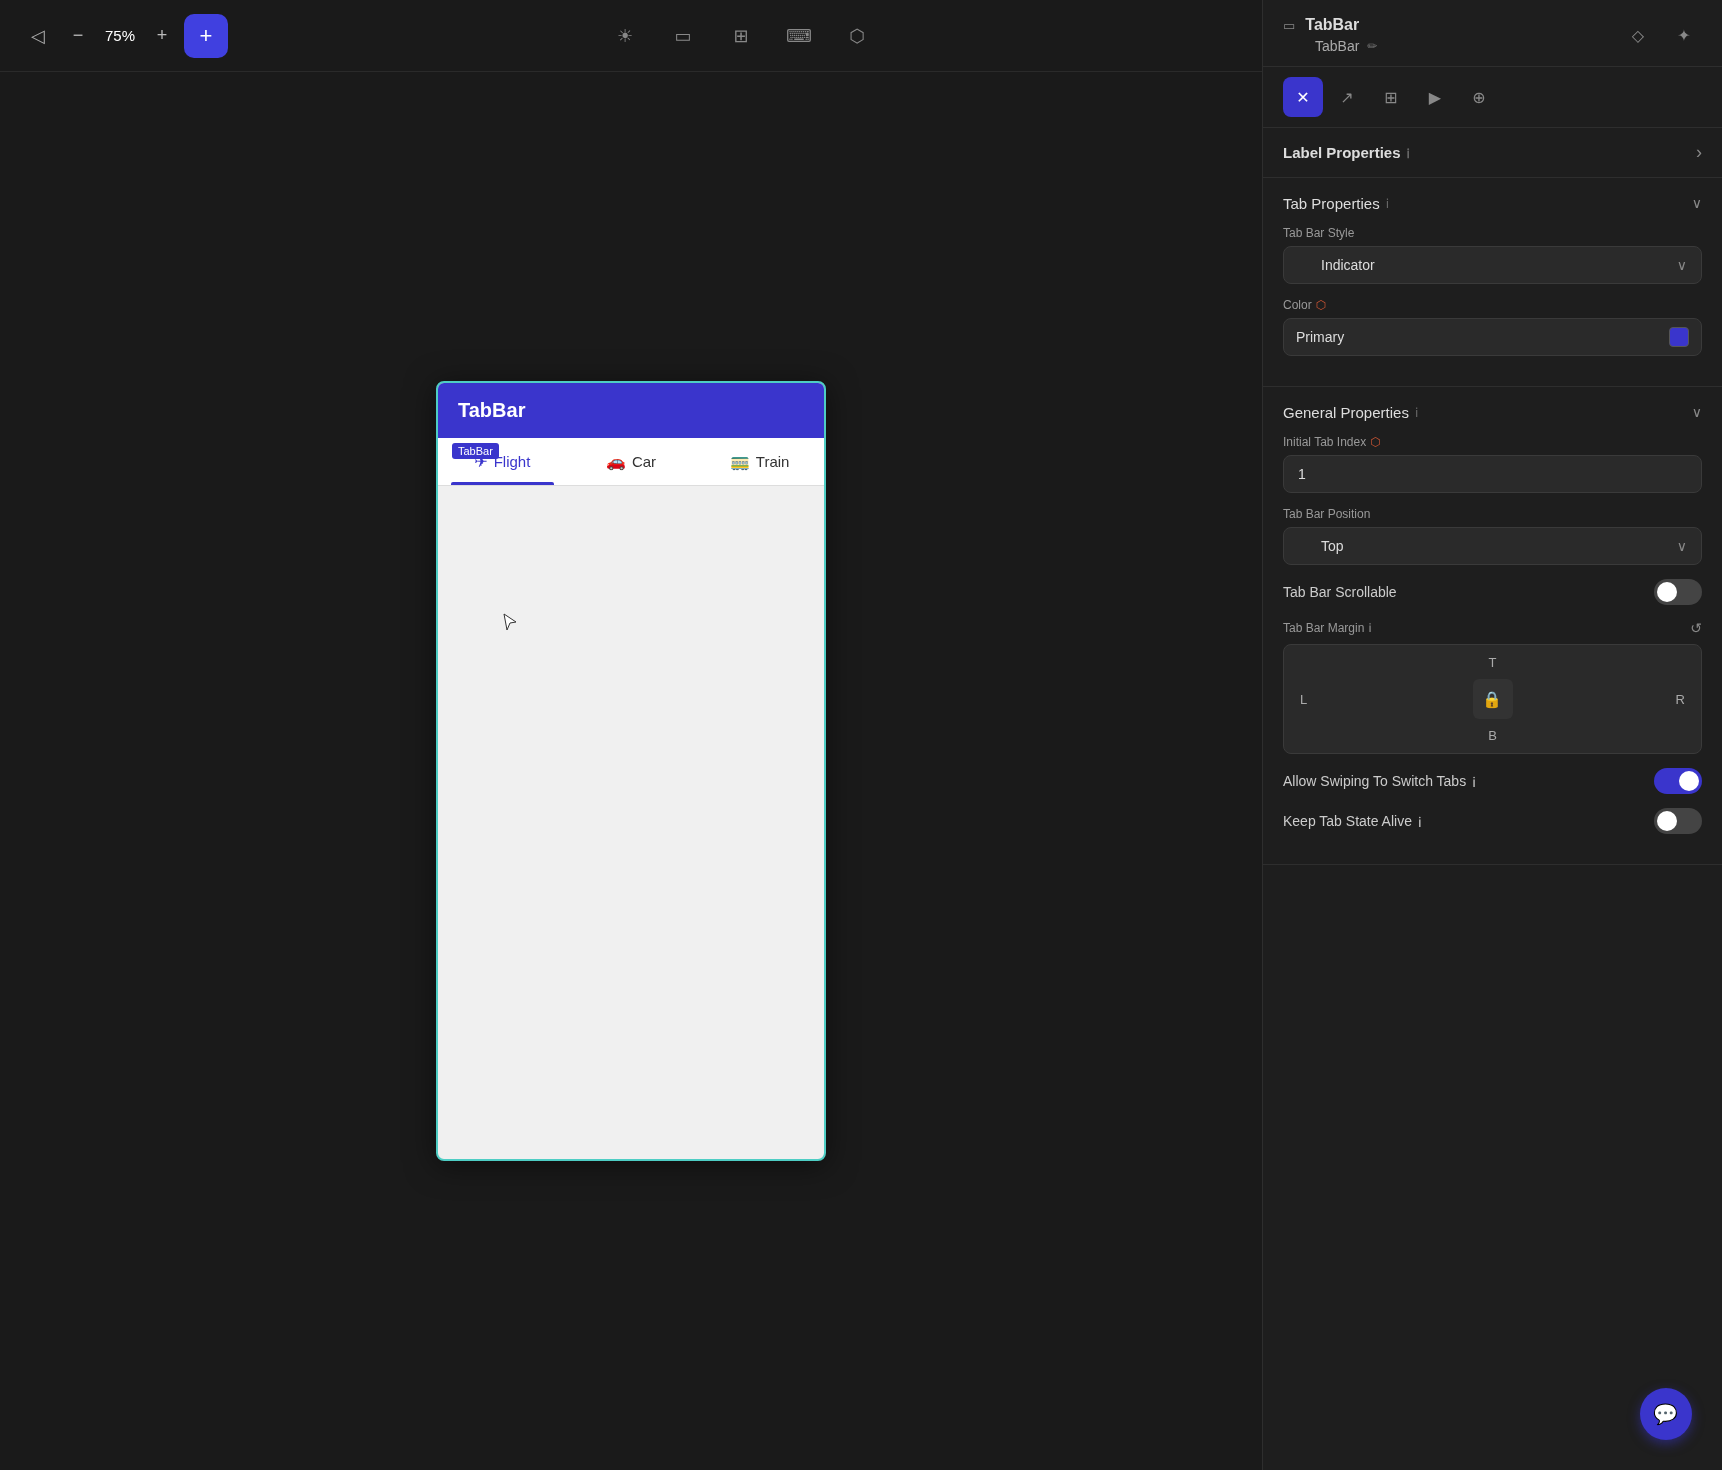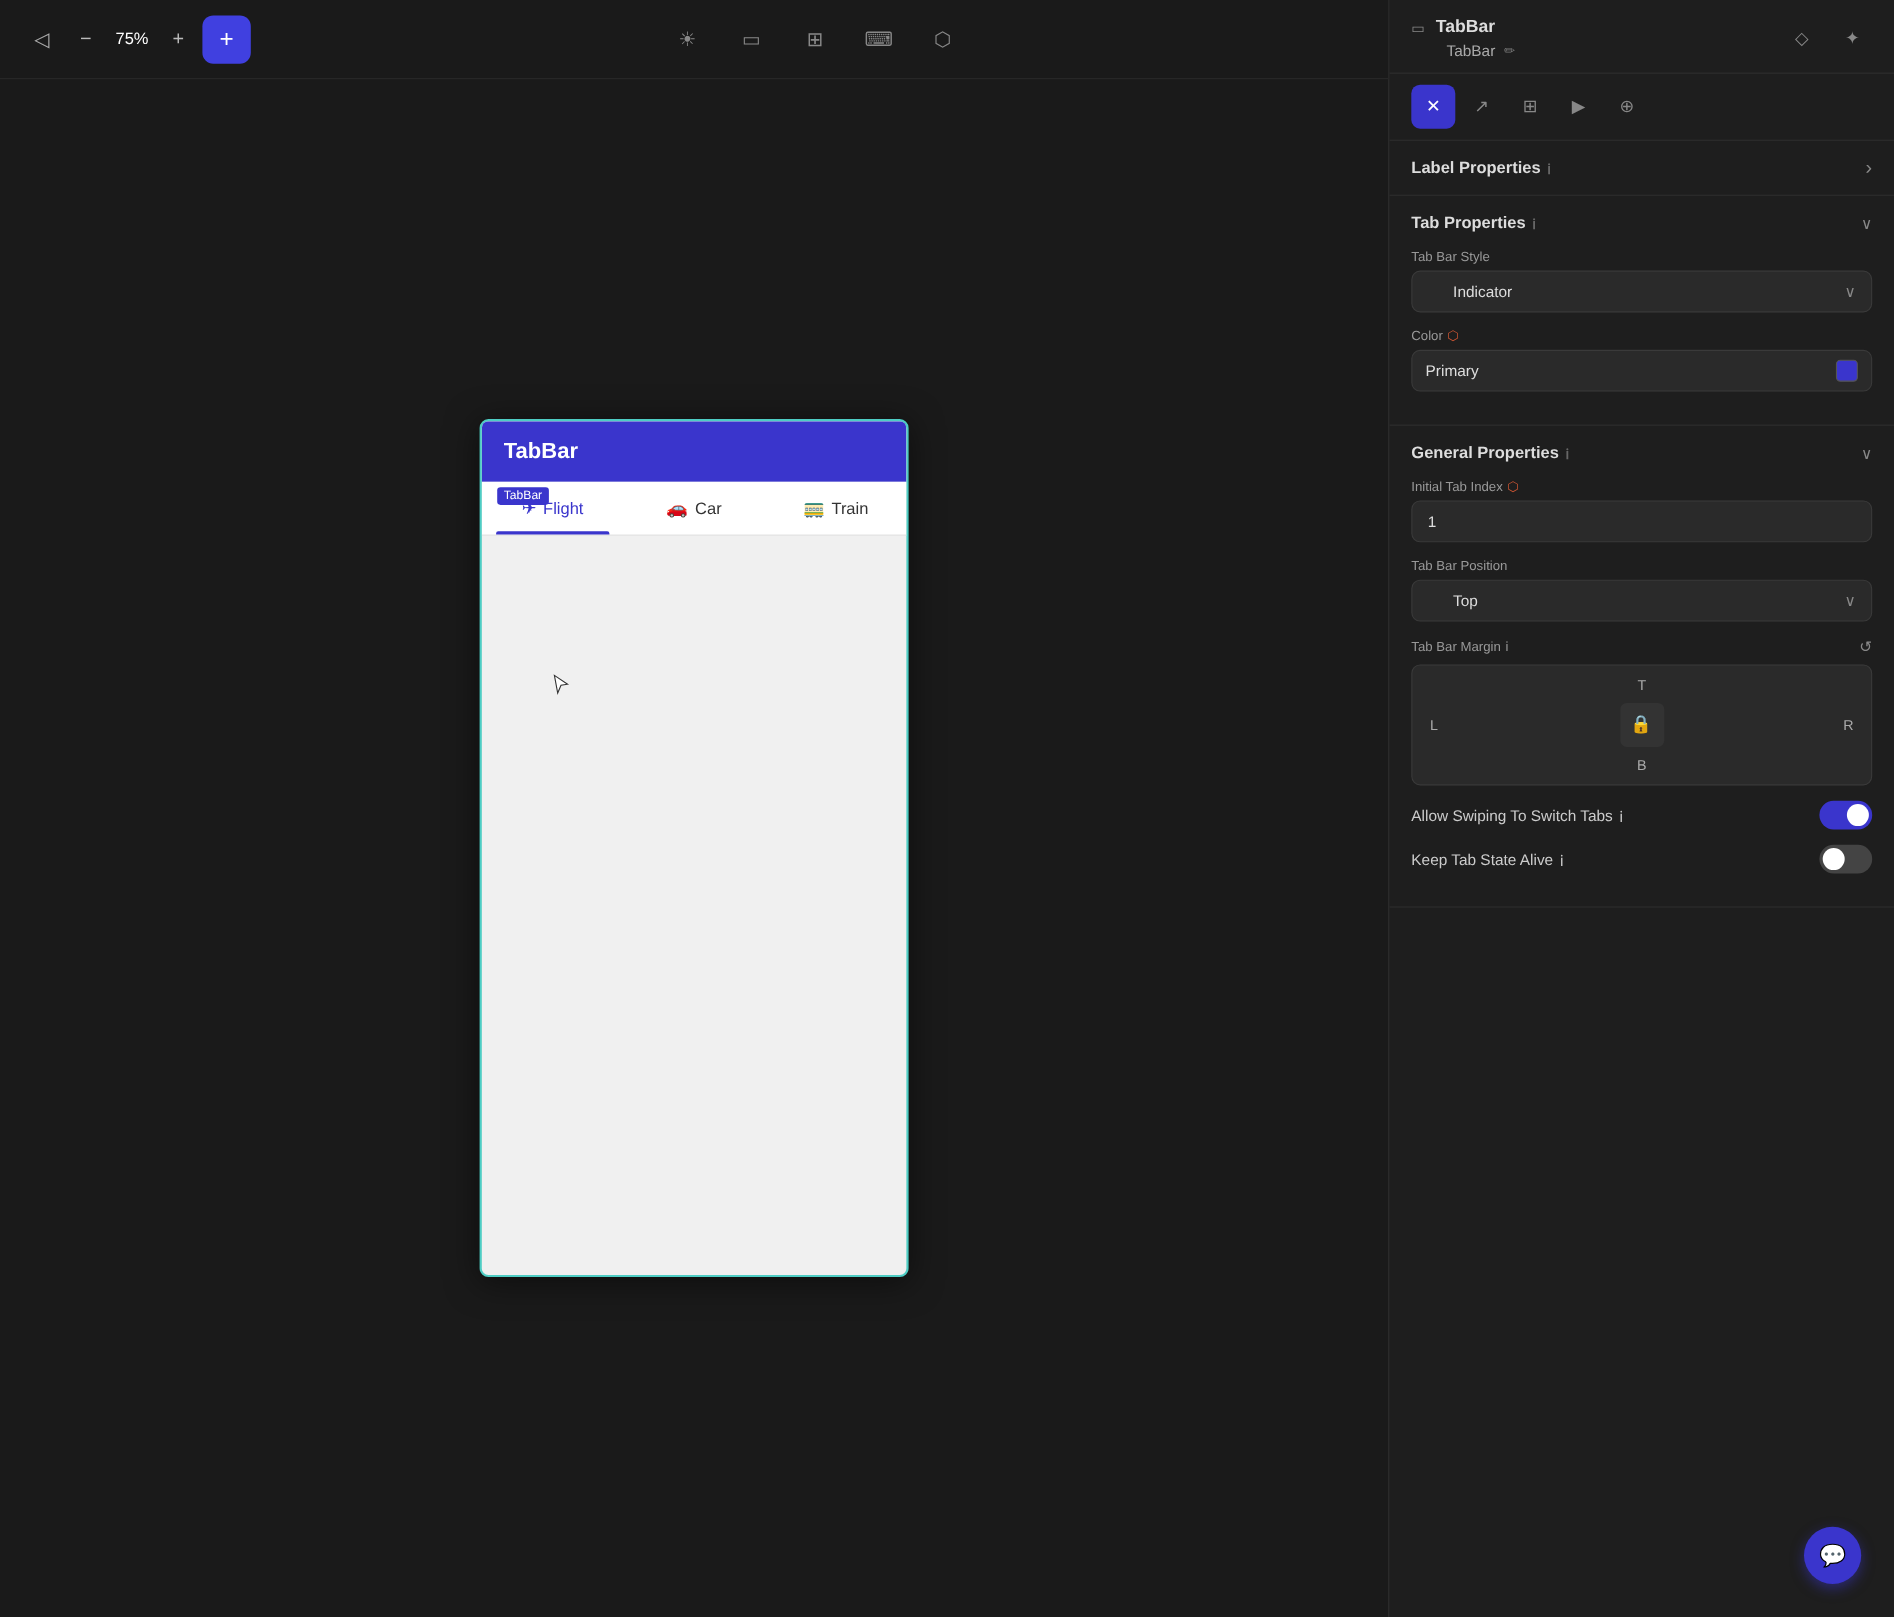--- a/index.html
+++ b/index.html
@@ -283,23 +283,23 @@
     .section-header {
       display: flex;
       align-items: center;
       justify-content: space-between;
       cursor: pointer;
       margin-bottom: 14px;
     }
     .section-title {
       color: #ddd;
       font-size: 15px;
-      font-weight: 700;
-      display: flex;
-      align-items: flex-start;
+      font-weight: 400;
+      display: flex;
+      align-items: flex-end;
       gap: 6px;
     }
     .section-info-icon {
       color: #666;
       font-size: 13px;
     }
     .section-arrow {
       color: #888;
       font-size: 14px;
       transition: transform 0.2s;
@@ -636,20 +636,26 @@
     <div class="field-group">
       <div class="field-label">
         <span>Tab Bar Position</span>
       </div>
       <div class="select-field">
         <span class="select-value">Top</span>
         <span class="select-chevron">∨</span>
       </div>
     </div>
 
+    <div class="toggle-row">
+      <span class="toggle-label">
+        <span>Tab Bar Scrollable</span>
+      </span>
+      <button class="toggle off"></button>
+    </div>
 
     <div class="field-group">
       <div class="margin-header">
         <div class="field-label" style="margin-bottom:0;">
           <span>Tab Bar Margin</span>
           <span>ℹ</span>
         </div>
         <span class="reset-icon">↺</span>
       </div>
       <div class="margin-box">

